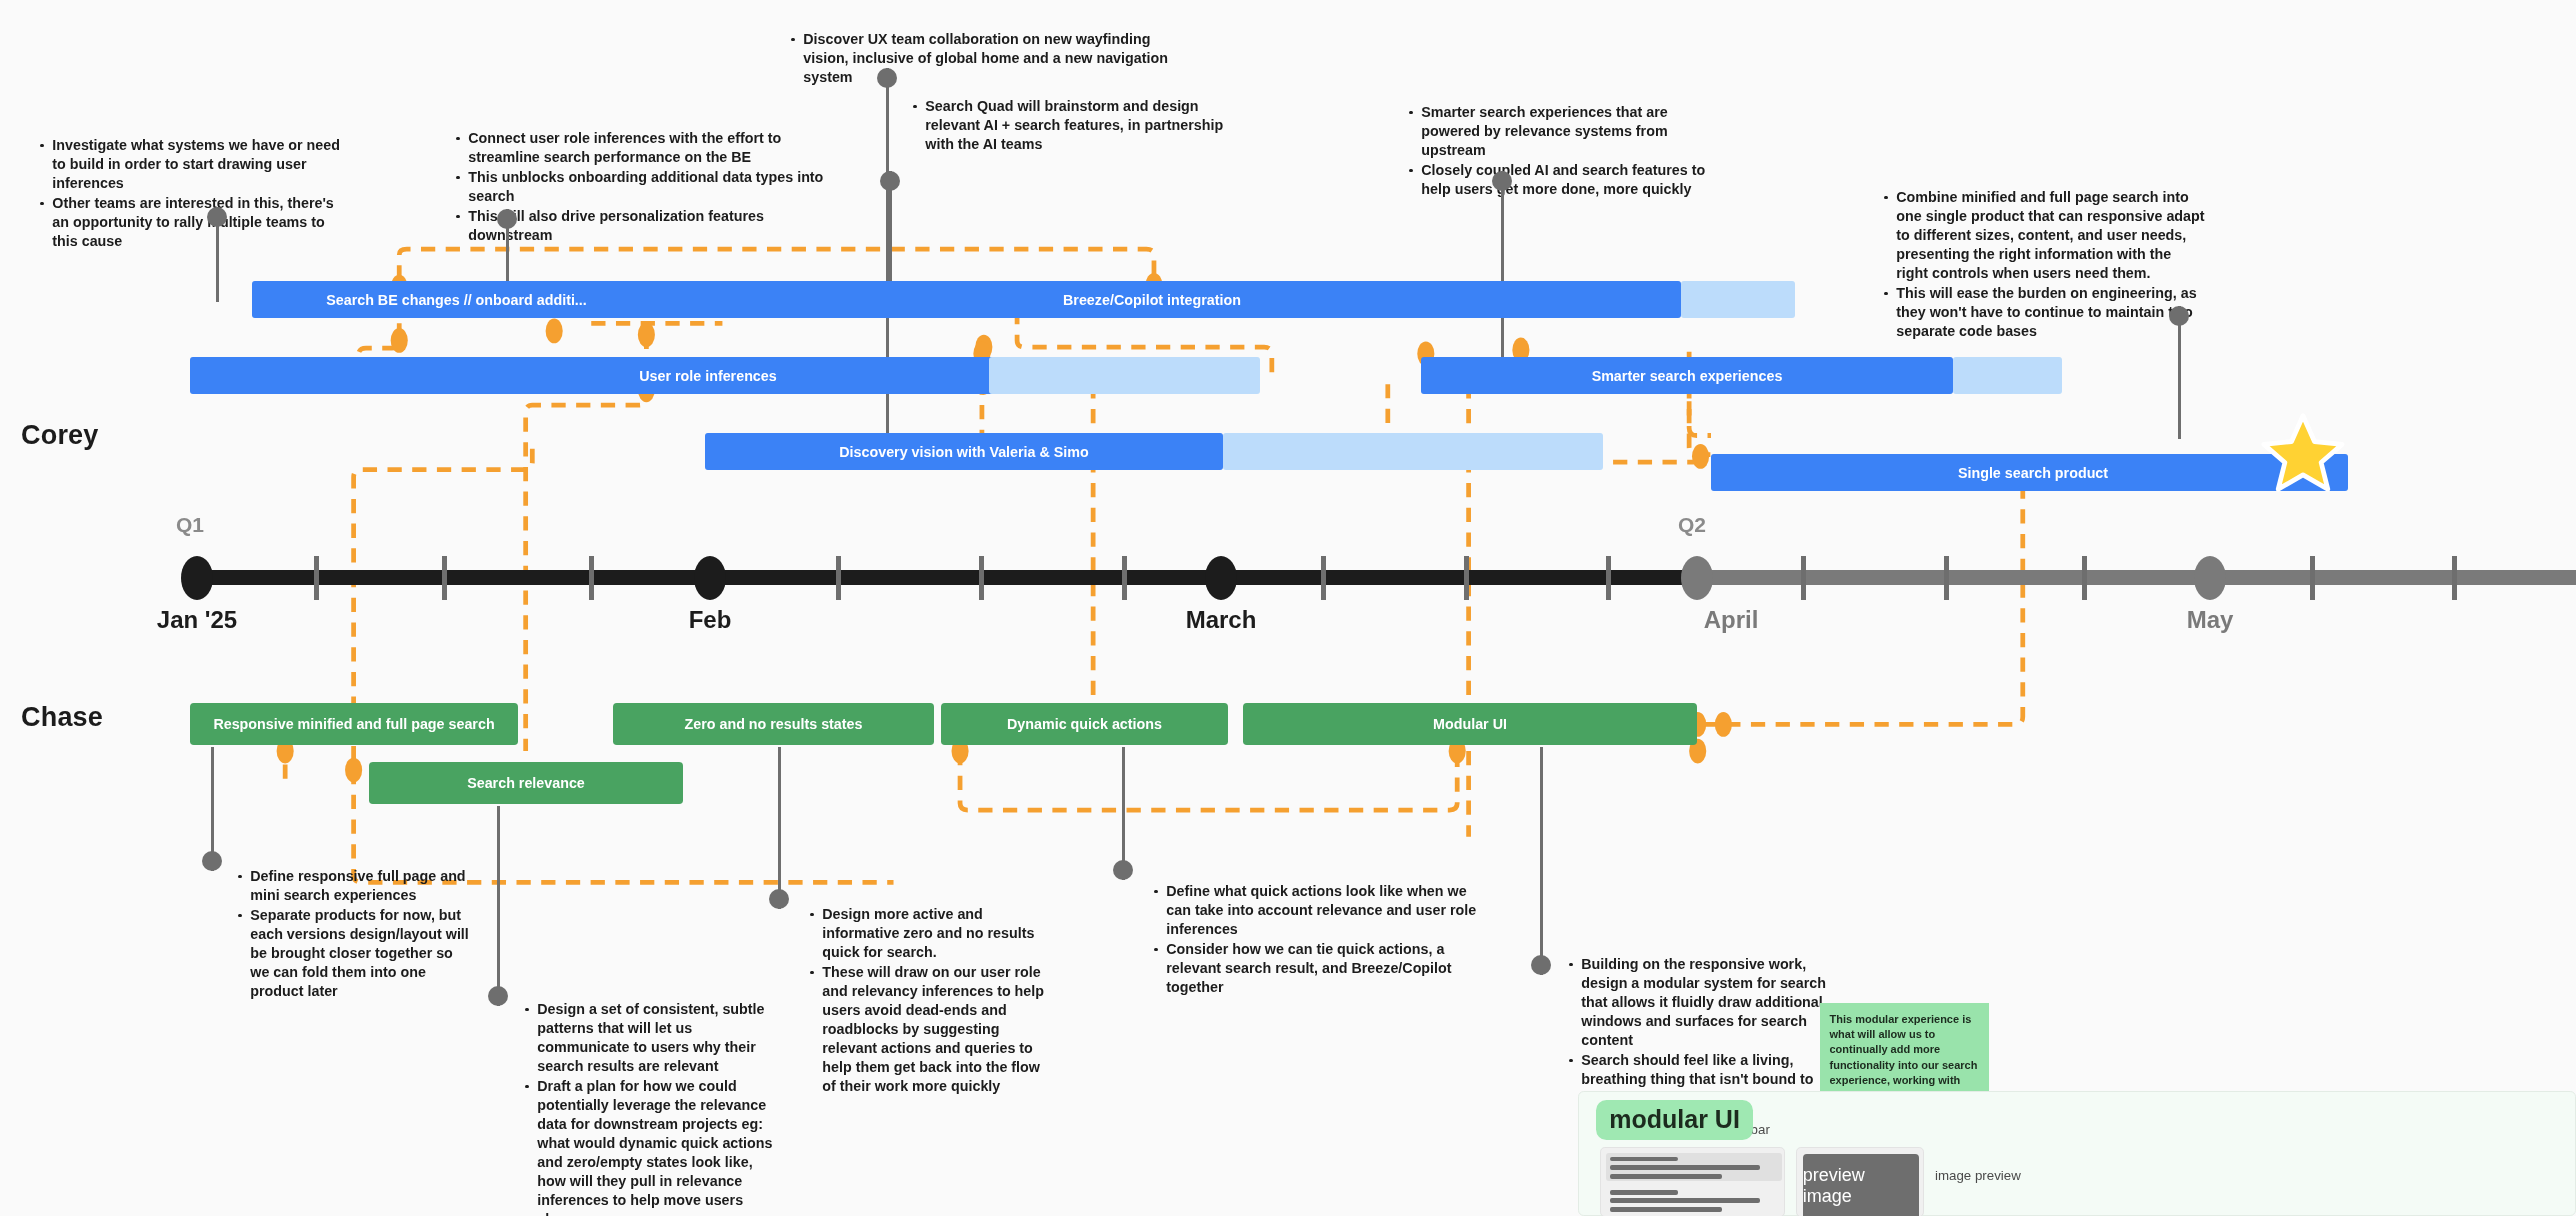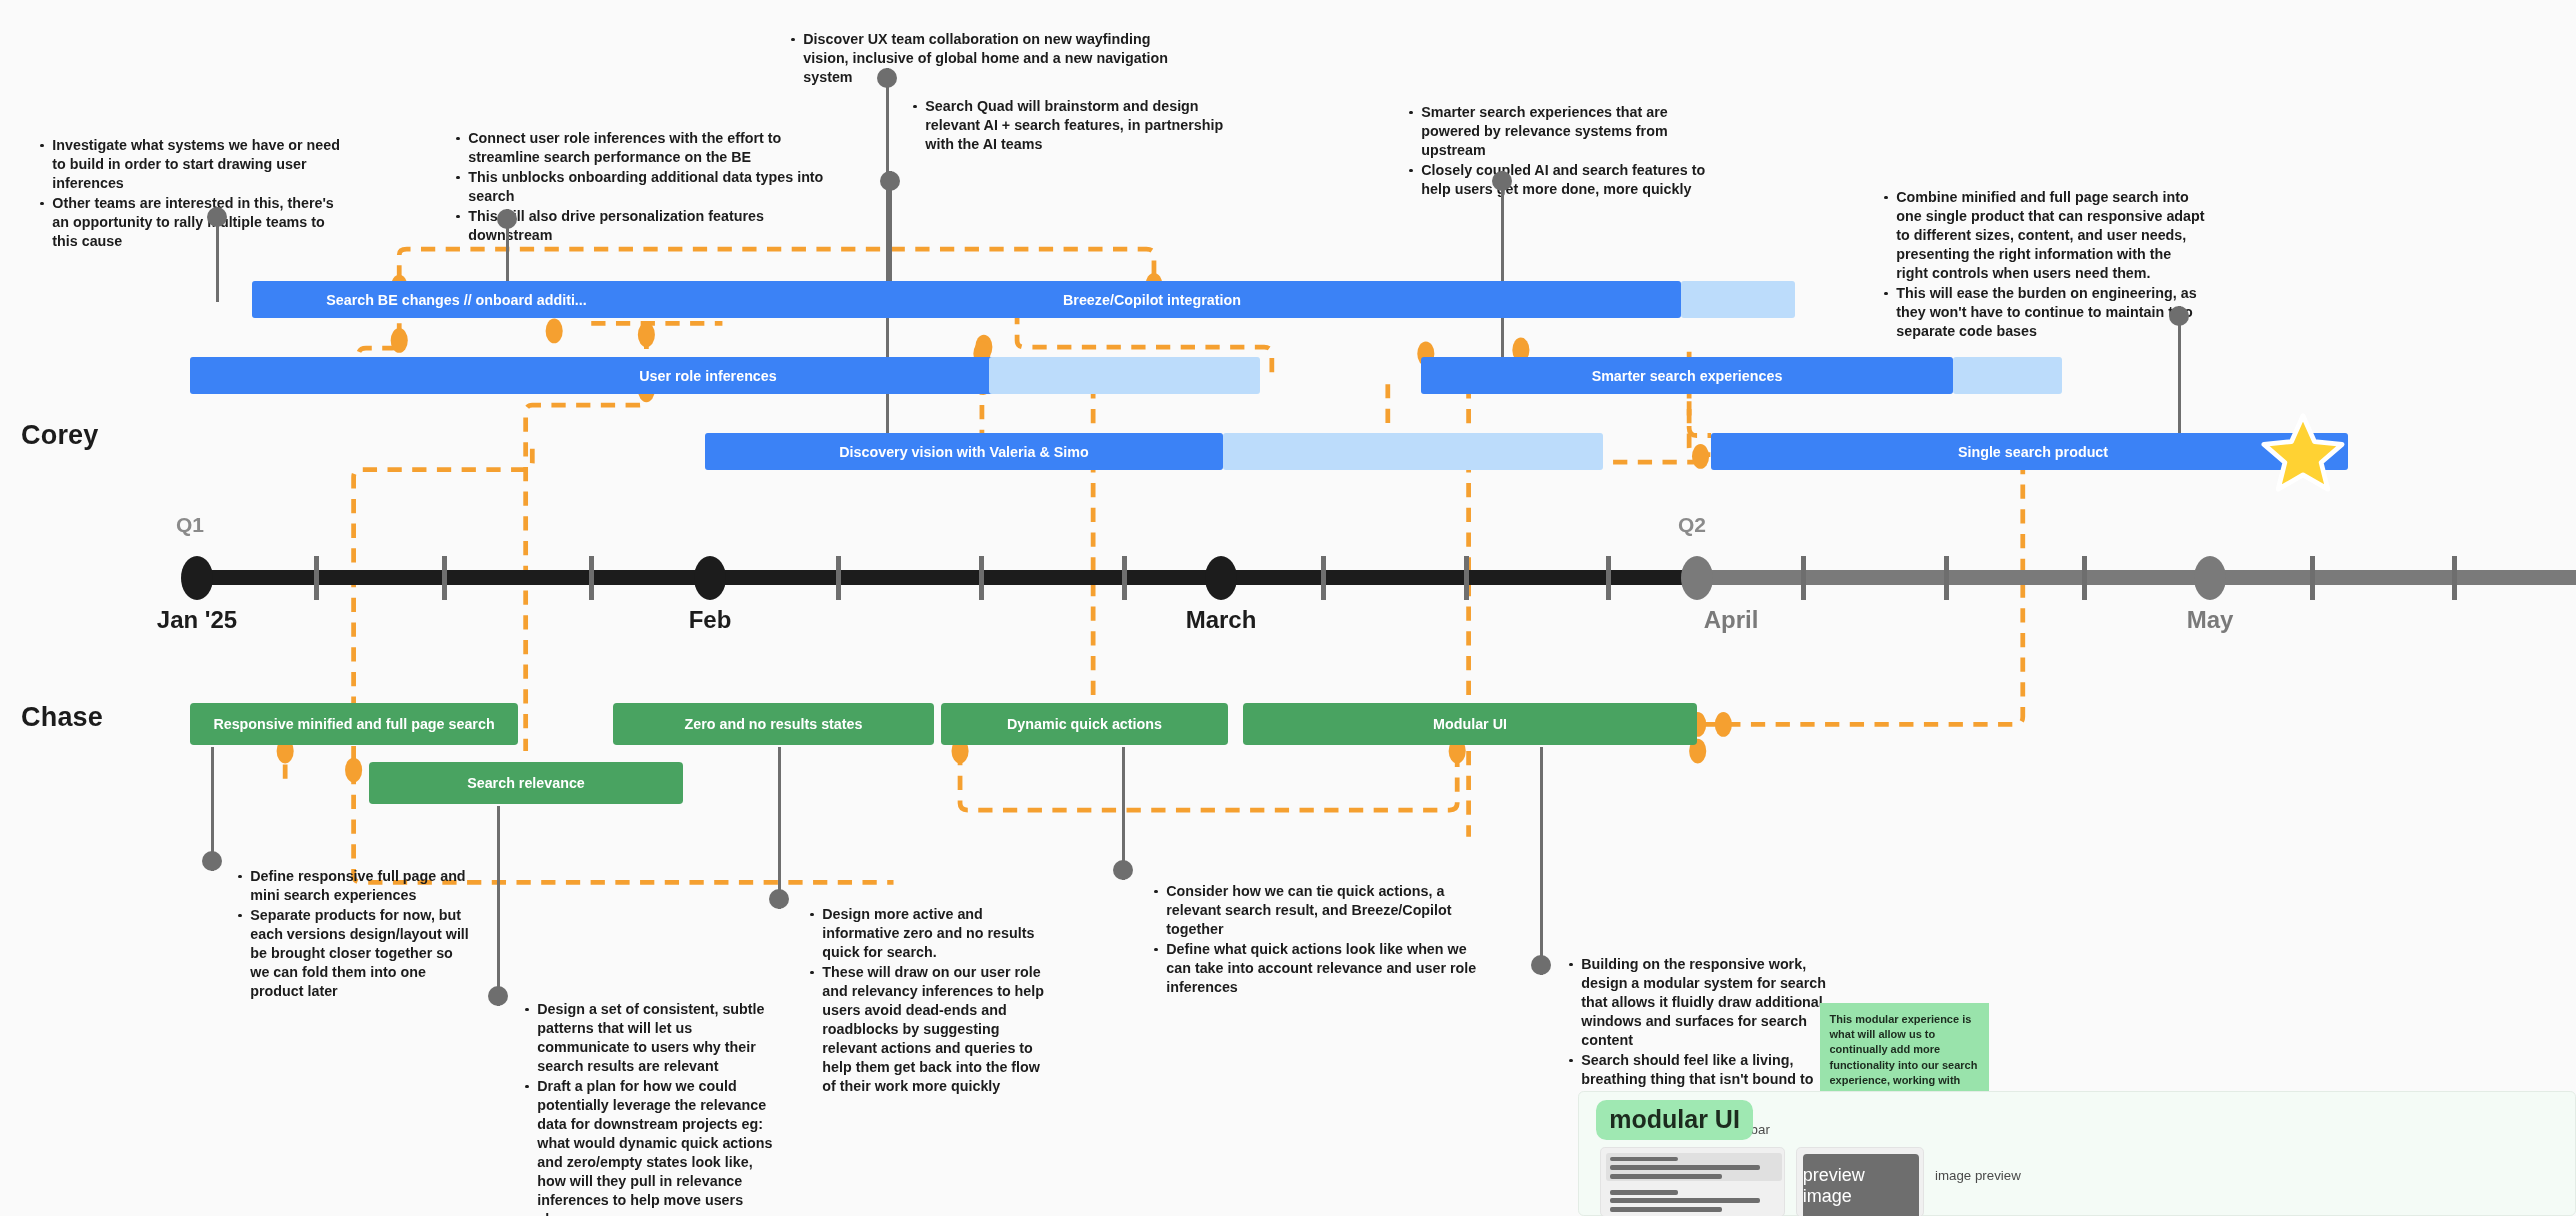--- a/index.html
+++ b/index.html
@@ -252,21 +252,21 @@
   <div class="bar pale" style="left:989px; top:357px; width:271px;"></div>
   <div class="bar blue" style="left:1421px; top:357px; width:532px;">
     <span>Smarter search experiences</span>
   </div>
   <div class="bar pale" style="left:1953px; top:357px; width:109px;"></div>
 
   <div class="bar blue" style="left:705px; top:433px; width:518px;">
     <span>Discovery vision with Valeria &amp; Simo</span>
   </div>
   <div class="bar pale" style="left:1223px; top:433px; width:380px;"></div>
-  <div class="bar blue" style="left:1711px; top:433px; width:637px;padding-left:7px;">
+  <div class="bar blue" style="left:1711px; top:454px; width:637px;padding-left:7px;">
     <span>Single search product</span>
   </div>
 
   <svg class="star" style="left:2260px; top:411px;" width="86" height="82" viewBox="0 0 90 86">
     <path d="M45 5 L57 32 L86 35 L64 54 L71 82 L45 67 L19 82 L26 54 L4 35 L33 32 Z" fill="#ffd233" stroke="#ffffff" stroke-width="5" stroke-linejoin="round"></path>
   </svg>
 
   <div id="axis">
     <div class="axis-seg past" style="left:185px; width:1507px;"></div>
     <div class="axis-seg future" style="left:1692px; width:884px;"></div>
@@ -346,22 +346,22 @@
       <li>Design more active and informative zero and no results quick for search.</li>
       <li>These will draw on our user role and relevancy inferences to help users avoid dead-ends and roadblocks by suggesting relevant actions and queries to help them get back into the flow of their work more quickly</li>
     </ul>
   </div>
 
   <div class="leader up" style="left:1122px; top:747px; height:133px;">
     <div class="pin"></div>
   </div>
   <div class="note" style="left:1152px; top:882px; width:333px;">
     <ul>
+      <li>Define what quick actions look like when we can take into account relevance and user role inferences</li>
       <li>Consider how we can tie quick actions, a relevant search result, and Breeze/Copilot together</li>
-      <li>Define what quick actions look like when we can take into account relevance and user role inferences</li>
     </ul>
   </div>
 
   <div class="leader up" style="left:1540px; top:747px; height:228px;">
     <div class="pin"></div>
   </div>
   <div class="note" style="left:1567px; top:955px; width:266px;">
     <ul>
       <li>Building on the responsive work, design a modular system for search that allows it fluidly draw additional windows and surfaces for search content</li>
       <li>Search should feel like a living, breathing thing that isn't bound to the limits of a small window in the UI</li>

